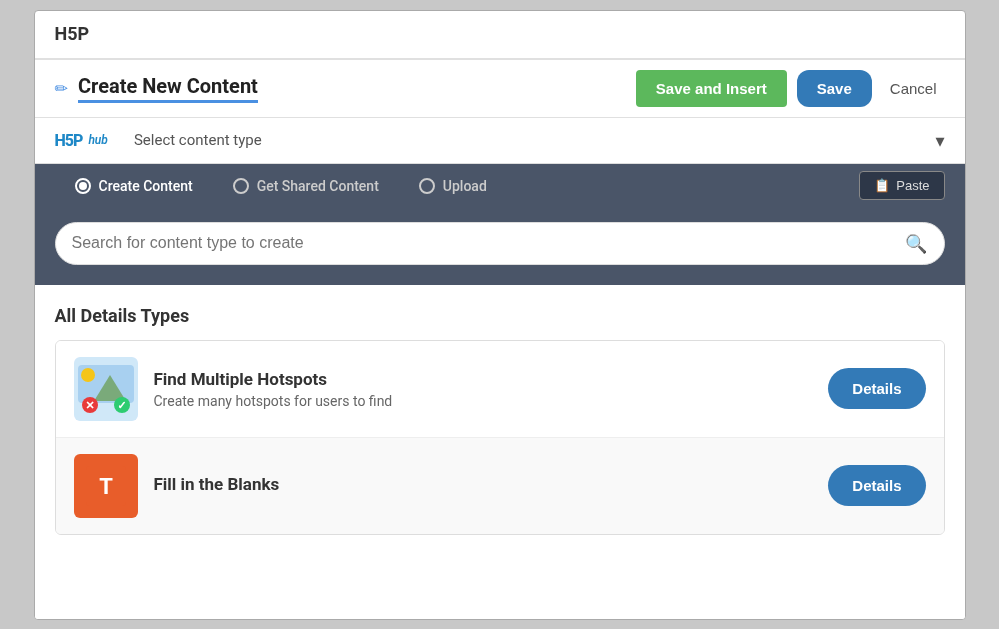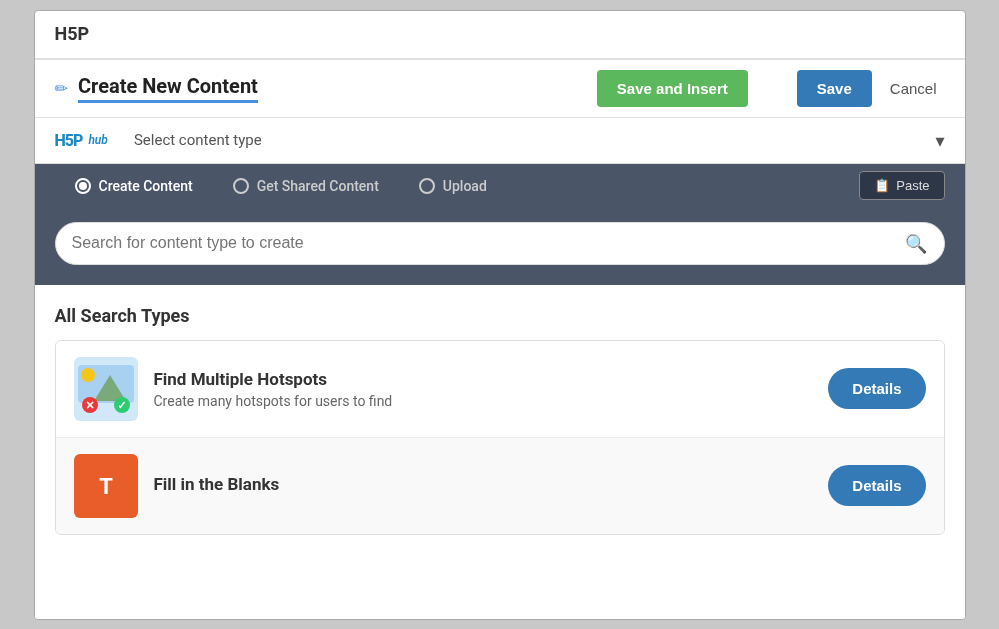--- a/index.html
+++ b/index.html
@@ -71,26 +71,25 @@
       border-radius: 4px;
       padding: 10px 20px;
       font-size: 15px;
       font-weight: 600;
       cursor: pointer;
     }
     .btn-save {
       background: #337ab7;
       color: #fff;
       border: none;
-      border-radius: 4px;
+      border-radius: 12px;
       padding: 10px 20px;
       font-size: 15px;
       font-weight: 600;
       cursor: pointer;
-      margin-left: 39px;
     }
     .btn-cancel {
       background: none;
       border: none;
       color: #555;
       font-size: 15px;
       cursor: pointer;
       padding: 10px 8px;
     }
     
@@ -367,21 +366,21 @@
   </div>
 
   <div class="search-container">
     <div class="search-bar">
       <input class="search-input" type="text" placeholder="Search for content type to create" style="">
       <span class="search-icon">🔍</span>
     </div>
   </div>
 
   <div class="main-content">
-    <div class="content-types-title">All Search Types</div>
+    <div class="content-types-title">All Details Types</div>
 
 
     <div class="content-list">
 
       <div class="content-card">
         <div class="content-card-icon">
           <svg class="hotspot-icon" viewBox="0 0 64 64" xmlns="http://www.w3.org/2000/svg">
             <rect width="64" height="64" rx="6" fill="#d0e8f8"></rect>
 
             <rect x="4" y="8" width="56" height="38" rx="4" fill="#a8d0f0"></rect>

